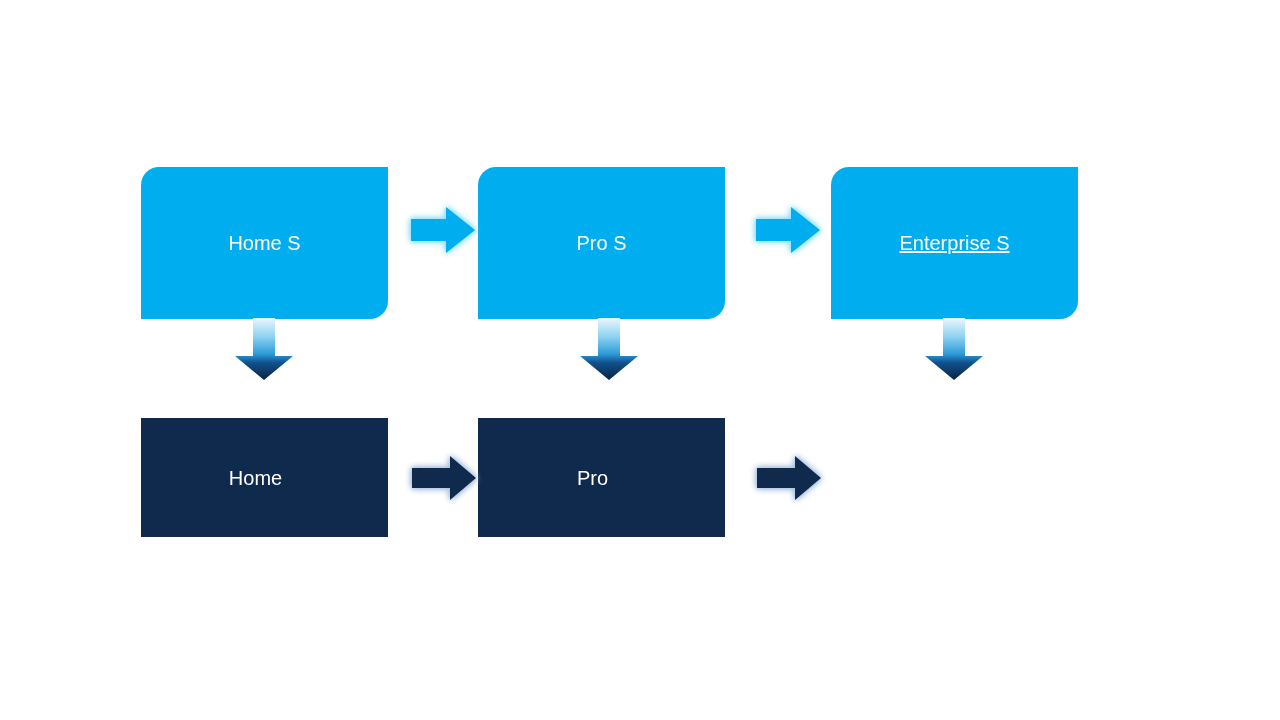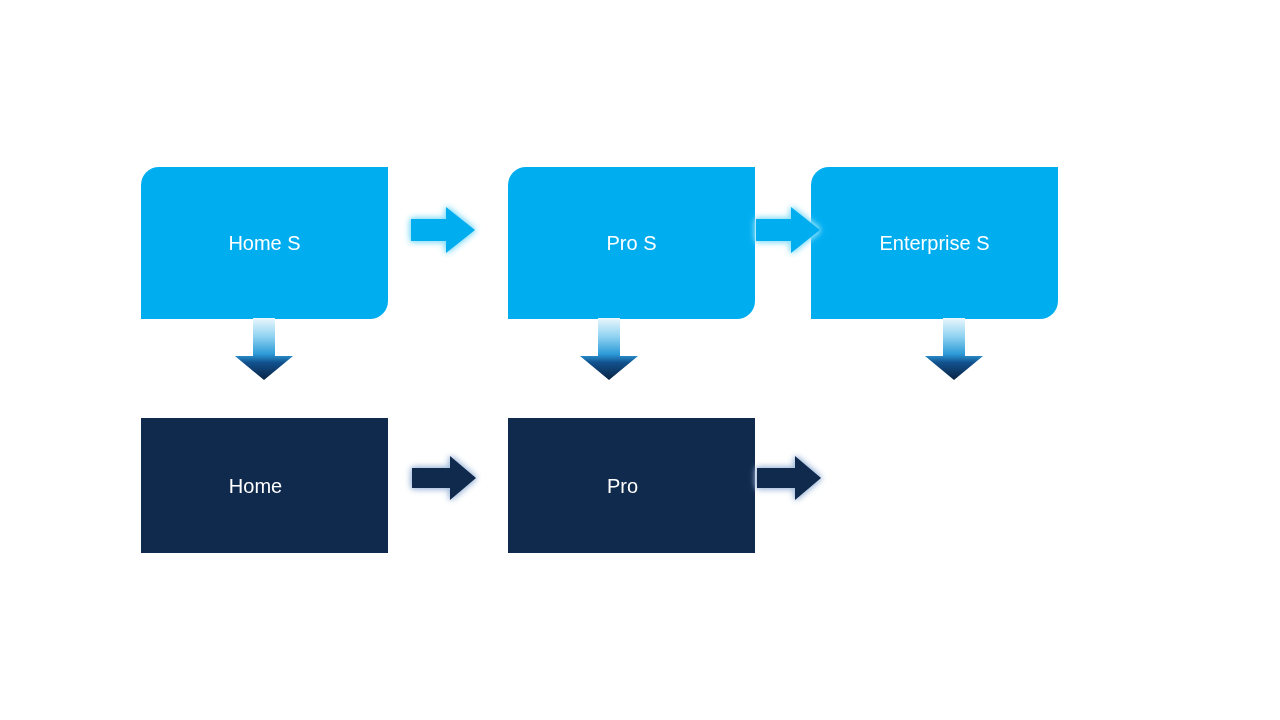--- a/index.html
+++ b/index.html
@@ -9,24 +9,24 @@
   }
   .box{
     position:absolute;width:247px;display:flex;align-items:center;justify-content:center;
     color:var(--text,#ffffff);font-size:20px;line-height:1.2;text-align:center;
   }
   .box-light{
     top:167px;height:152px;background:var(--light,#00AEF0);
     border-radius:18px 0 18px 0;
   }
   .box-dark{
-    top:418px;height:135px;background:var(--navy,#102A4E);
+    top:418px;height:119px;background:var(--navy,#102A4E);
     padding-right:18px;box-sizing:border-box;
   }
-  .col1{left:141px;} .col2{left:508px;text-align:center;} .col3{left:811px;}
+  .col1{left:141px;} .col2{left:478px;text-align:center;} .col3{left:831px;text-decoration:underline;}
   .arrow{position:absolute;overflow:visible;display:block;}
   .arrow-right-light{top:207px;width:64px;height:46px;fill:var(--light,#00AEF0);
     filter:drop-shadow(0 0 3px var(--glow_light,#8FE0FA)) drop-shadow(0 0 2px var(--glow_light,#8FE0FA));}
   .arrow-right-dark{top:456px;width:64px;height:44px;fill:var(--navy,#102A4E);
     filter:drop-shadow(0 0 3px var(--glow_navy,#A9C0DE)) drop-shadow(0 0 2px var(--glow_navy,#A9C0DE));}
   .gap1{left:411px;} .gap2{left:756px;}
   .gap1d{left:412px;} .gap2d{left:757px;}
   .arrow-down{top:318px;width:58px;height:62px;}
   .dcol1{left:235px;} .dcol2{left:580px;} .dcol3{left:925px;}
   .defs-holder{position:absolute;width:0;height:0;overflow:hidden;}

